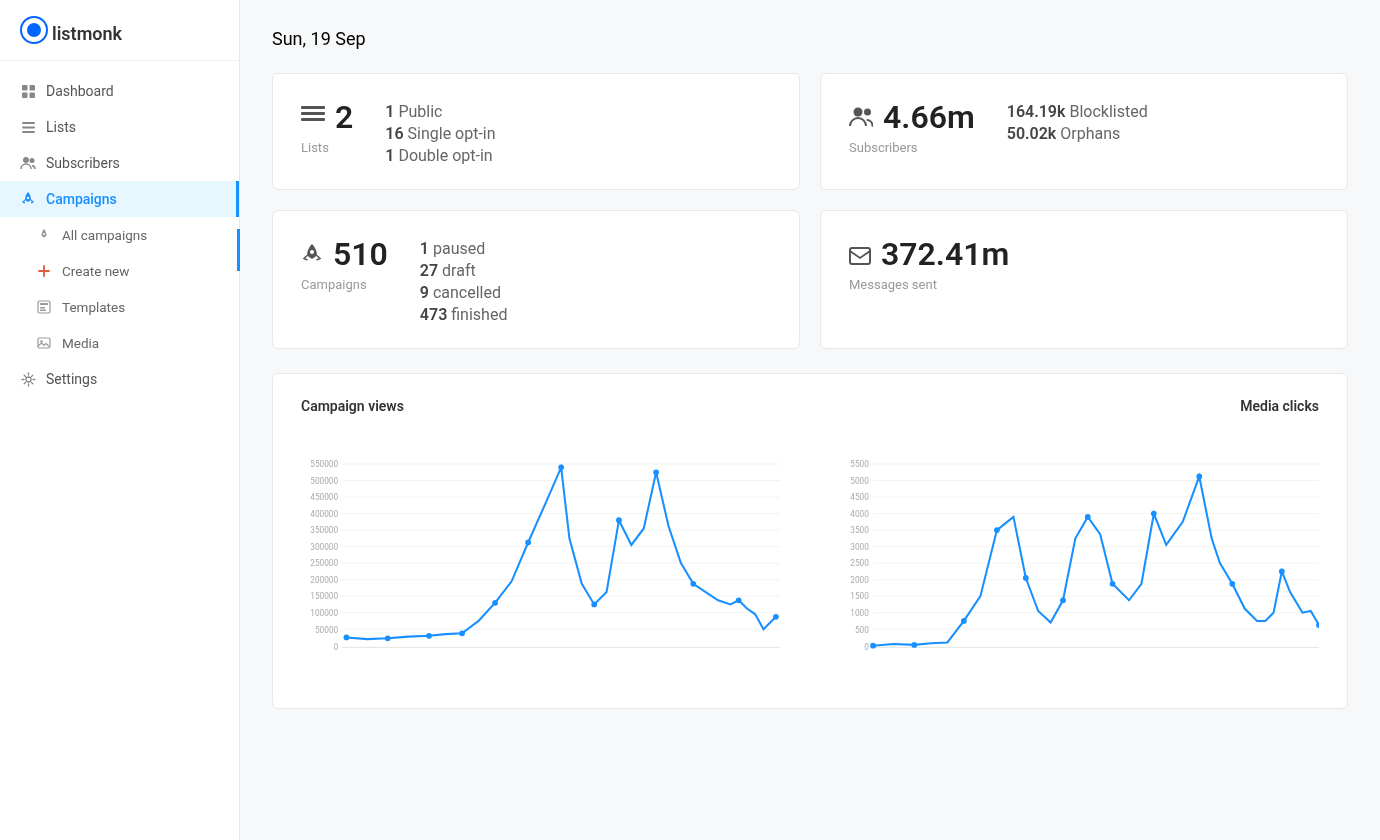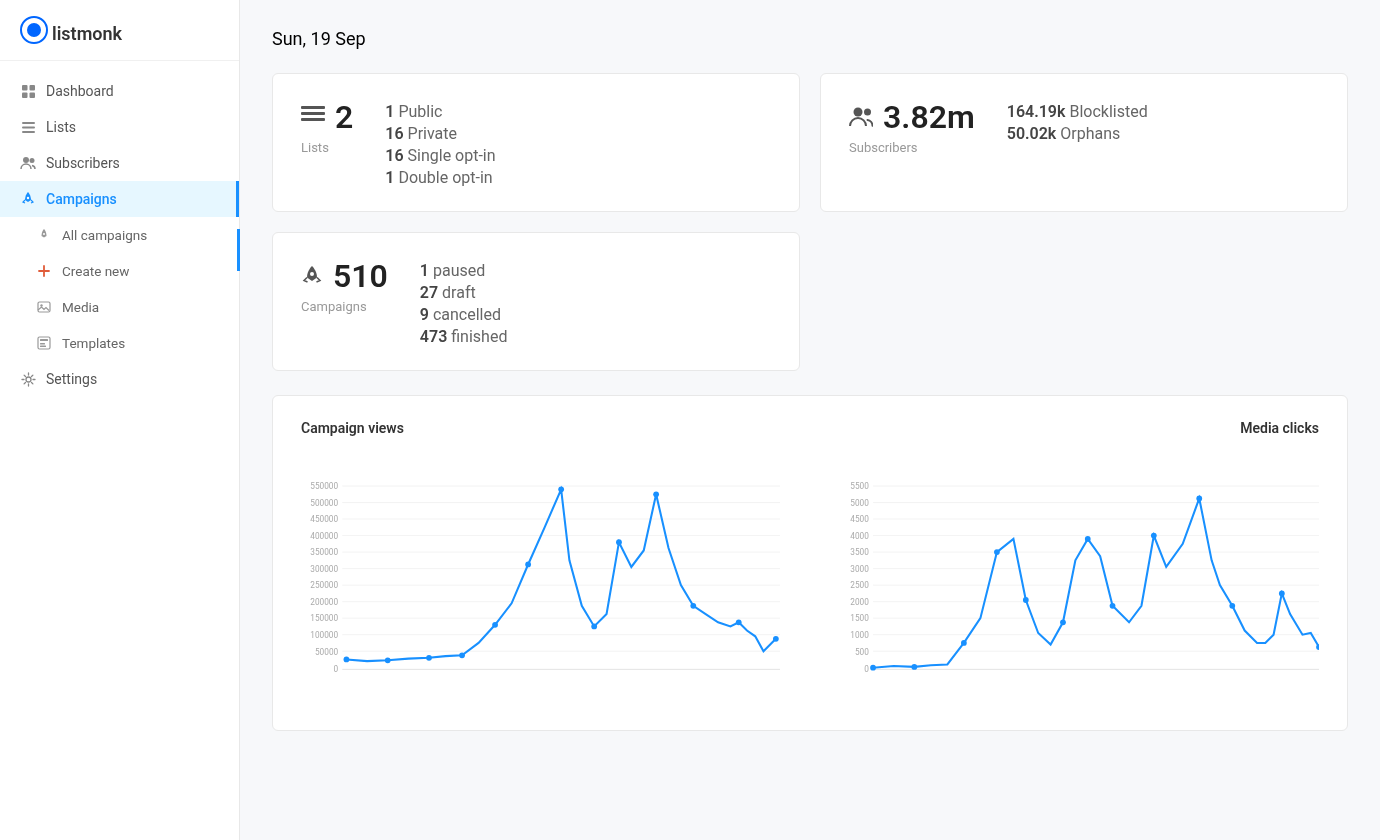--- a/index.html
+++ b/index.html
@@ -235,38 +235,38 @@
         <svg width="14" height="14" viewBox="0 0 14 14" fill="none">
             <path d="M7 2v10M2 7h10" stroke="#e05c3a" stroke-width="1.8" stroke-linecap="round"></path>
           </svg>
       </span>
       <span>Create new</span>
     </div>
 
     <div class="nav-item sub-item">
       <span class="nav-icon">
         <svg width="14" height="14" viewBox="0 0 14 14" fill="none">
-            <rect x="1" y="2" width="12" height="10" rx="1.5" stroke="#999" stroke-width="1.2" fill="none"></rect>
-            <circle cx="4.5" cy="5.5" r="1.2" fill="#999"></circle>
-            <path d="M1 10l3.5-3 2.5 2.5 2-2 3 3" stroke="#999" stroke-width="1.2" fill="none"></path>
-          </svg>
-      </span>
-      <span>Media</span>
-    </div>
-
-    <div class="nav-item sub-item">
-      <span class="nav-icon">
-        <svg width="14" height="14" viewBox="0 0 14 14" fill="none">
             <rect x="1" y="1" width="12" height="12" rx="1.5" stroke="#999" stroke-width="1.2" fill="none"></rect>
             <rect x="3" y="3" width="8" height="2" rx="0.5" fill="#999"></rect>
             <rect x="3" y="7" width="5" height="1.5" rx="0.5" fill="#999"></rect>
             <rect x="3" y="9.5" width="6" height="1.5" rx="0.5" fill="#999"></rect>
           </svg>
       </span>
       <span>Templates</span>
+    </div>
+
+    <div class="nav-item sub-item">
+      <span class="nav-icon">
+        <svg width="14" height="14" viewBox="0 0 14 14" fill="none">
+            <rect x="1" y="2" width="12" height="10" rx="1.5" stroke="#999" stroke-width="1.2" fill="none"></rect>
+            <circle cx="4.5" cy="5.5" r="1.2" fill="#999"></circle>
+            <path d="M1 10l3.5-3 2.5 2.5 2-2 3 3" stroke="#999" stroke-width="1.2" fill="none"></path>
+          </svg>
+      </span>
+      <span>Media</span>
     </div>
 
 
     <div class="nav-item">
       <span class="nav-icon">
         <svg width="15" height="15" viewBox="0 0 15 15" fill="none">
             <circle cx="7.5" cy="7.5" r="2.5" stroke="#888" stroke-width="1.3" fill="none"></circle>
             <path d="M7.5 1v2M7.5 12v2M1 7.5h2M12 7.5h2M3.1 3.1l1.4 1.4M10.5 10.5l1.4 1.4M3.1 11.9l1.4-1.4M10.5 4.5l1.4-1.4" stroke="#888" stroke-width="1.3" stroke-linecap="round"></path>
           </svg>
       </span>
@@ -291,38 +291,37 @@
                 <rect x="0" y="7" width="24" height="3" rx="1" fill="#555"></rect>
                 <rect x="0" y="13" width="24" height="3" rx="1" fill="#555"></rect>
               </svg>
           </span>
           <span>2</span>
         </div>
         <div class="stat-label">Lists</div>
       </div>
       <div class="stat-details">
         <div class="stat-detail-row"><span class="num">1</span> Public</div>
-        <div class="stat-detail-row"><span class="num">16</span> Private</div>
         <div class="stat-detail-row"><span class="num">16</span> Single opt-in</div>
         <div class="stat-detail-row"><span class="num">1</span> Double opt-in</div>
       </div>
     </div>
 
     <div class="stat-card">
       <div class="stat-main">
         <div class="stat-value">
           <span>
             <svg width="24" height="22" viewBox="0 0 24 22" fill="none">
                 <circle cx="9" cy="6" r="4.5" fill="#555"></circle>
                 <path d="M1 20c0-4.4 3.6-8 8-8s8 3.6 8 8" stroke="#555" stroke-width="2" fill="none"></path>
                 <circle cx="18.5" cy="6" r="3.5" fill="#555"></circle>
                 <path d="M18.5 14c2.8.4 5 2.8 5 5.8" stroke="#555" stroke-width="2" fill="none" stroke-linecap="round"></path>
               </svg>
           </span>
-          <span>3.82m</span>
+          <span>4.66m</span>
         </div>
         <div class="stat-label">Subscribers</div>
       </div>
       <div class="stat-details">
         <div class="stat-detail-row"><span class="num">164.19k</span> Blocklisted</div>
         <div class="stat-detail-row"><span class="num">50.02k</span> Orphans</div>
       </div>
     </div>
 
     <div class="stat-card">
@@ -340,20 +339,34 @@
         <div class="stat-label">Campaigns</div>
       </div>
       <div class="stat-details">
         <div class="stat-detail-row"><span class="num">1</span> paused</div>
         <div class="stat-detail-row"><span class="num">27</span> draft</div>
         <div class="stat-detail-row"><span class="num">9</span> cancelled</div>
         <div class="stat-detail-row"><span class="num">473</span> finished</div>
       </div>
     </div>
 
+    <div class="stat-card">
+      <div class="stat-main">
+        <div class="stat-value">
+          <span>
+            <svg width="22" height="18" viewBox="0 0 22 18" fill="none">
+                <rect x="1" y="1" width="20" height="16" rx="2" stroke="#555" stroke-width="2" fill="none"></rect>
+                <path d="M1 4l10 7 10-7" stroke="#555" stroke-width="1.8" fill="none"></path>
+              </svg>
+          </span>
+          <span>372.41m</span>
+        </div>
+        <div class="stat-label">Messages sent</div>
+      </div>
+    </div>
   </div>
 
   <div class="charts-card">
     <div class="charts-header">
       <span class="chart-title">Campaign views</span>
       <span class="chart-title">Media clicks</span>
     </div>
     <div class="charts-container">
 
       <div class="chart-wrap">

